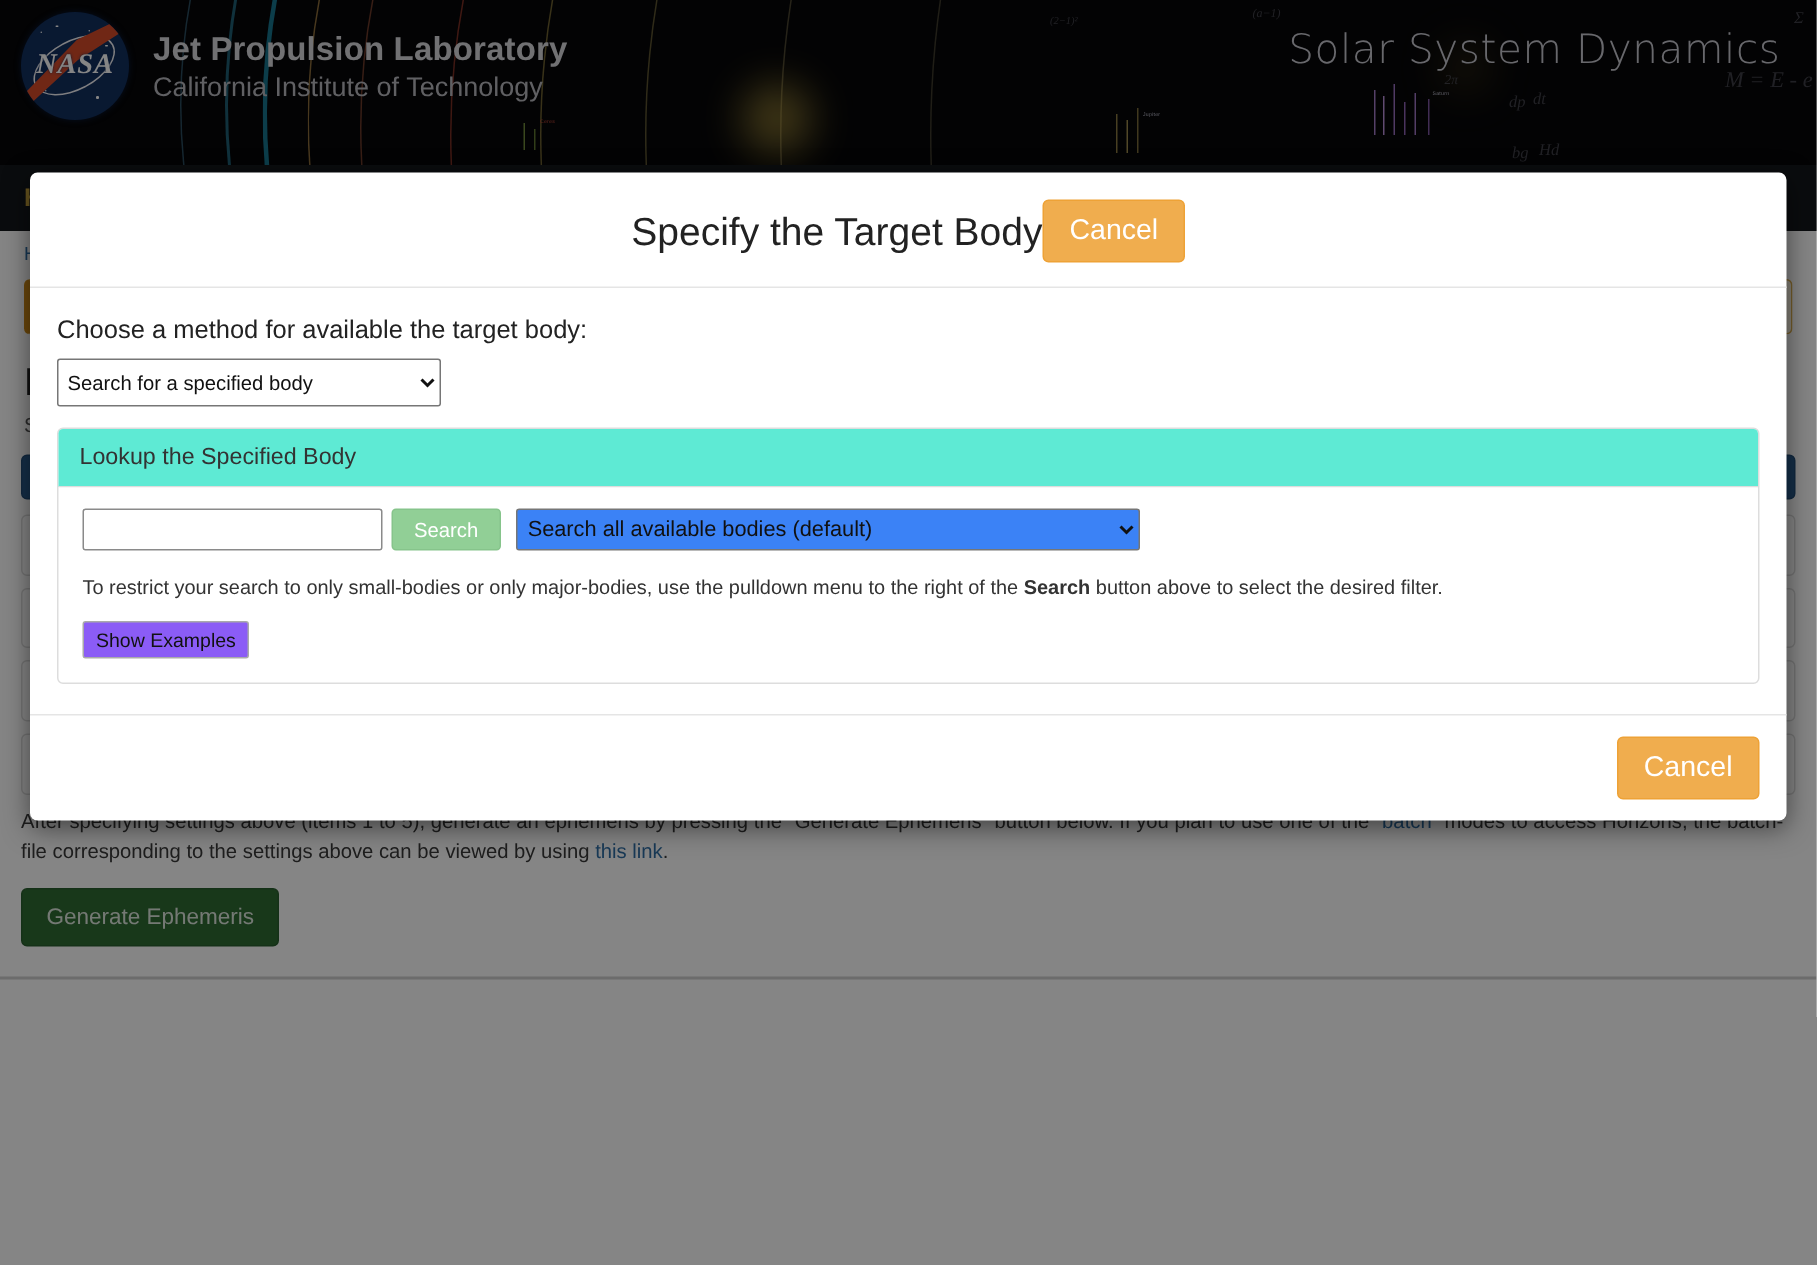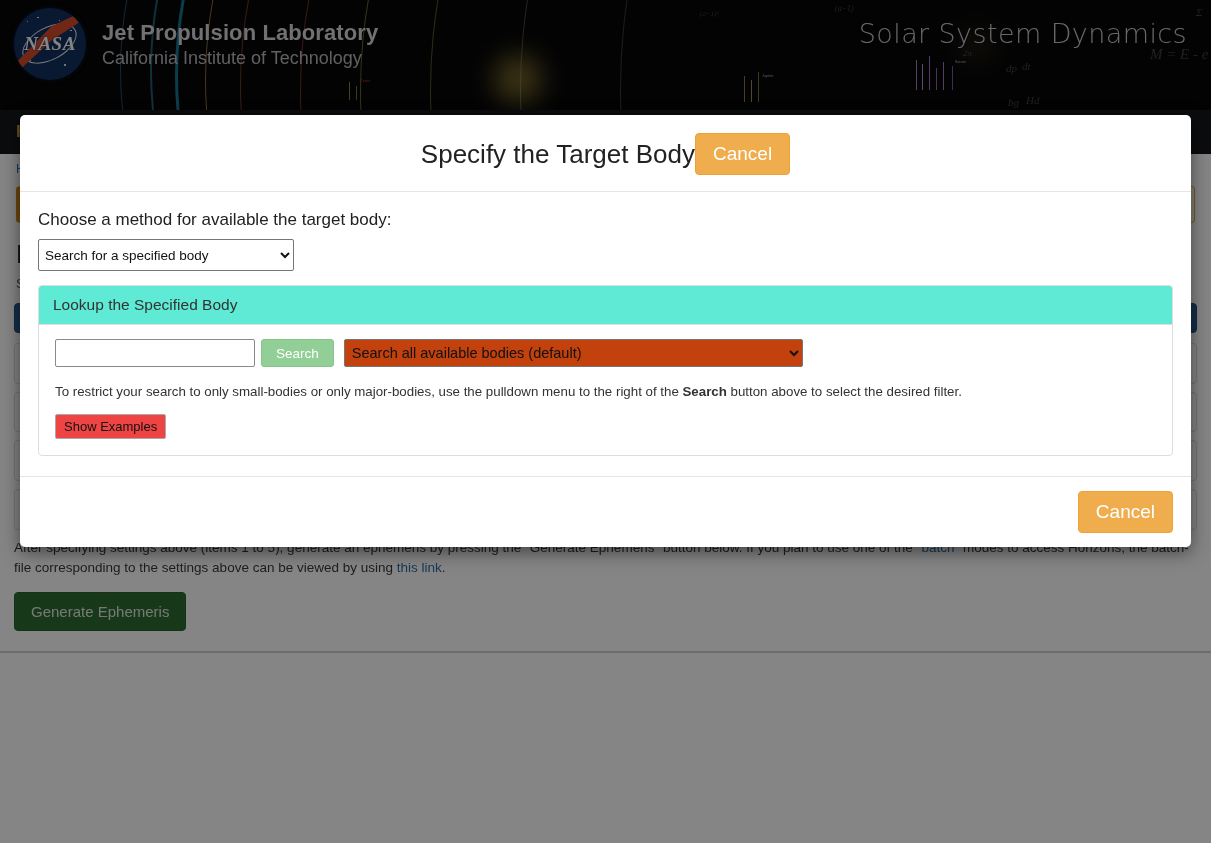--- a/index.html
+++ b/index.html
@@ -199,31 +199,31 @@
     border: 1px solid #8a8a8a; border-radius: 2px;
     padding: 2px 6px; font-family: "Liberation Sans", sans-serif;
     background: #fff;
   }
   .btn-search {
     background: #91cf96; border: 1px solid #86c48b; color: #fff;
     font-size: 13.5px; padding: 0 14px; margin-left: 6px;
     border-radius: 3px; height: 28px;
   }
   select.scope {
-    margin-left: 10px; width: 459px; height: 28px;
+    margin-left: 10px; width: 416px; height: 28px;
     font-size: 14.5px; font-family: "Liberation Sans", sans-serif;
     border: 1px solid #767676; border-radius: 2px;
-    background: #c2410c; color: #111; padding: 0 3px;
+    background: #3b82f6; color: #111; padding: 0 3px;
   }
   .hint {
     margin-top: 15px; font-size: 13.3px; color: #333; line-height: 1.45;
   }
   .hint b { font-weight: bold; }
   .btn-examples {
-    margin-top: 13px; background: #ef4444; border: 1px solid #aaa;
+    margin-top: 13px; background: #8b5cf6; border: 1px solid #aaa;
     border-radius: 2px; font-size: 13px; padding: 4px 8px; color: #111;
     font-family: "Liberation Sans", sans-serif;
     text-align: right;
   }
   .modal-foot {
     border-top: 1px solid #e5e5e5;
     padding: 14px 18px; display: flex; justify-content: flex-end;
   }
 </style>
 </head>

